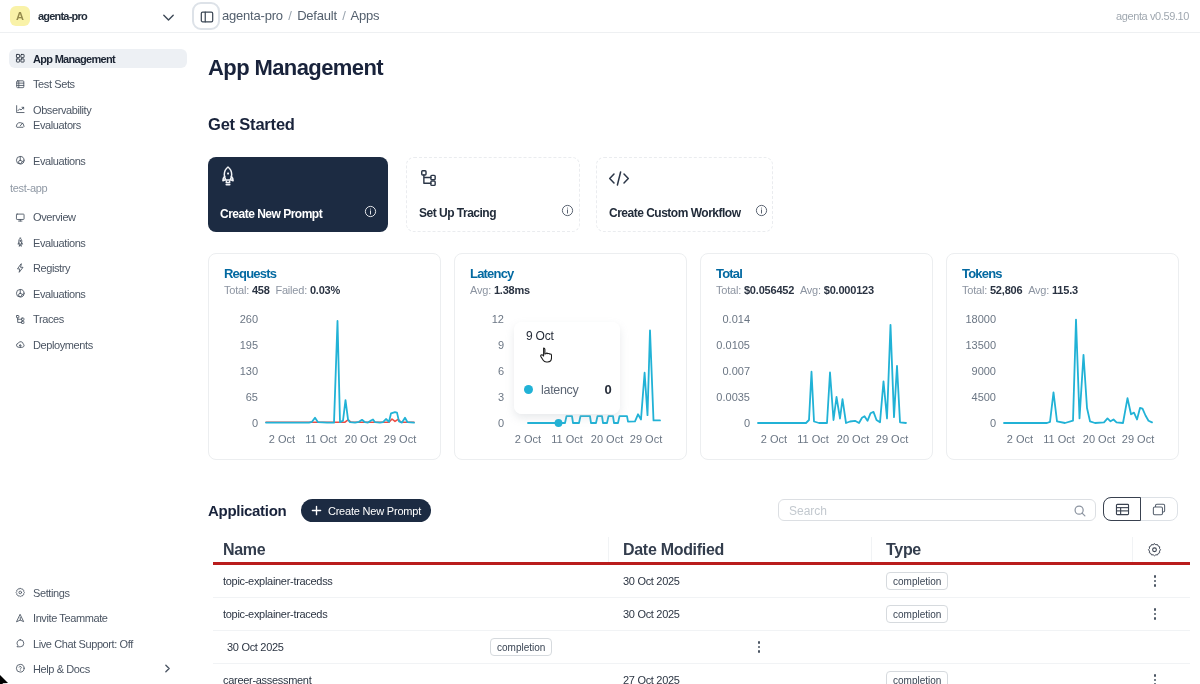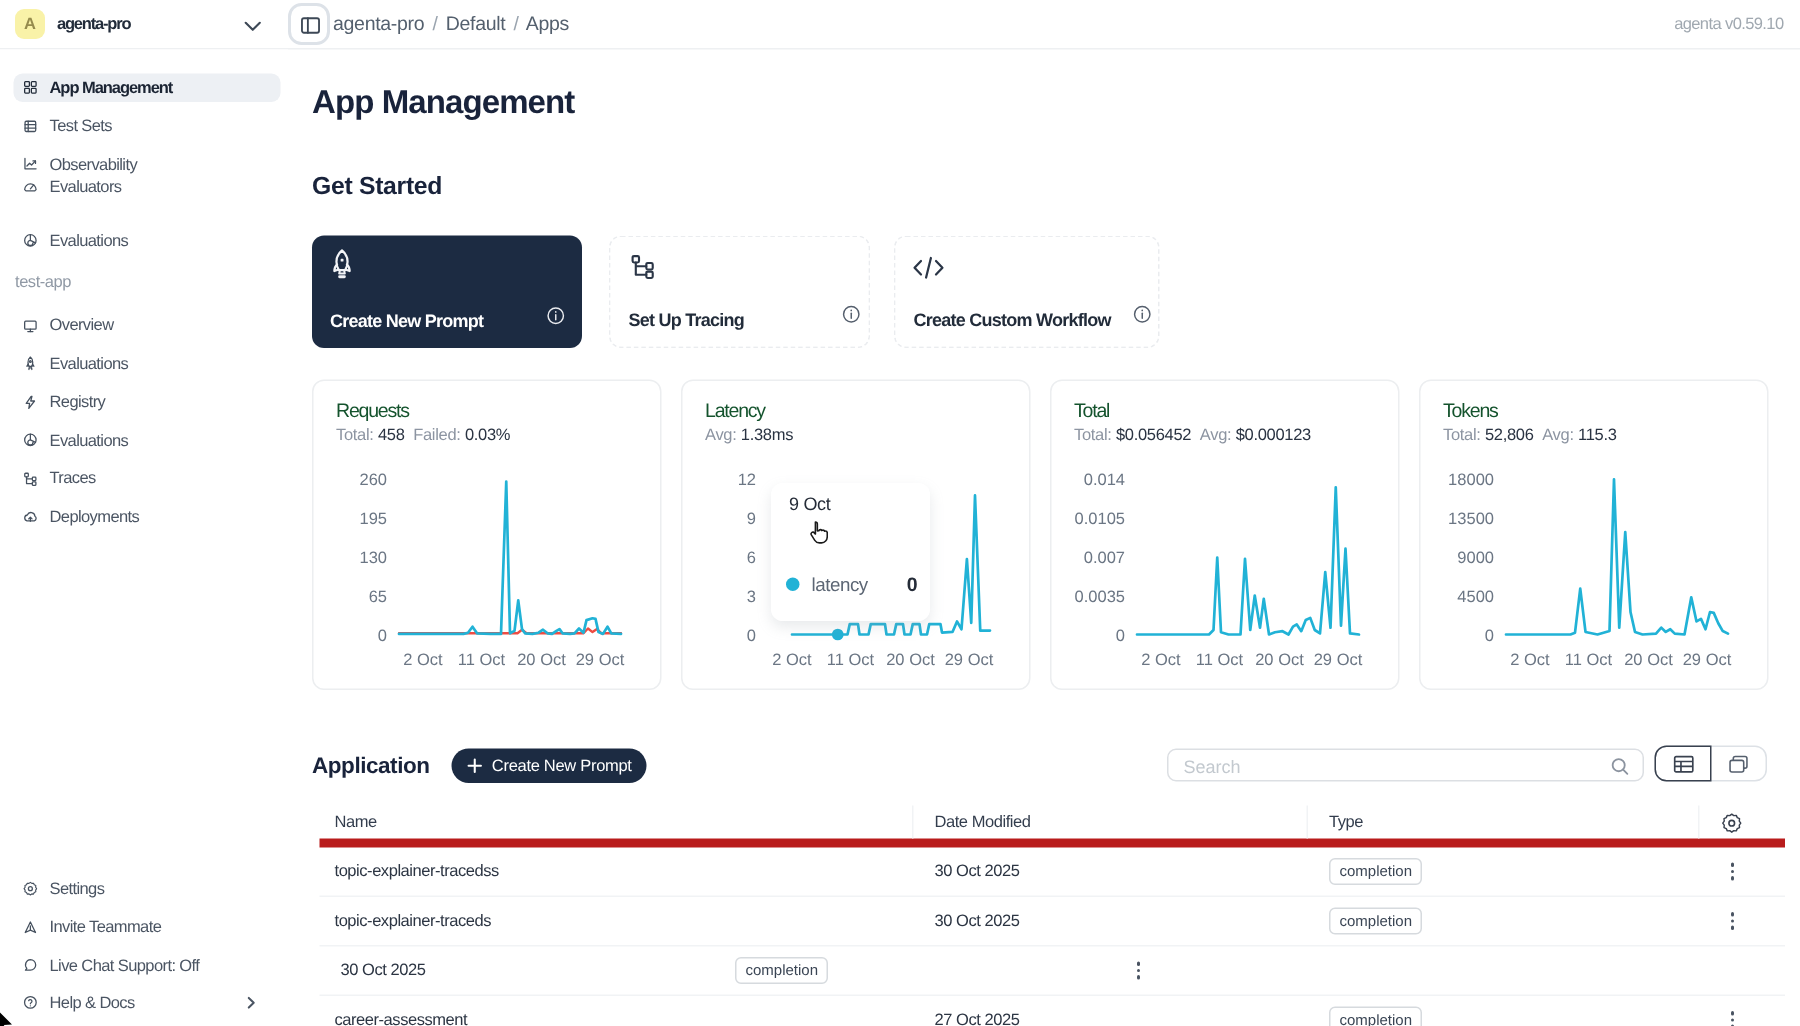--- a/index.html
+++ b/index.html
@@ -16,33 +16,33 @@
 .mi svg{flex:0 0 auto}
 .mi.sel{background:#edf0f4;color:#1b2433;font-weight:bold;letter-spacing:-0.7px}
 .seclabel{position:absolute;left:10px;font-size:11px;color:#9099a5;letter-spacing:-0.3px}
 .main{position:absolute;left:192px;top:33px;width:1008px;height:651px}
 .h1{position:absolute;left:16px;top:22px;font-size:22px;font-weight:bold;color:#19233b;letter-spacing:-0.6px}
 .h2{position:absolute;left:16px;top:82px;font-size:16.5px;font-weight:bold;color:#19233b;letter-spacing:-0.2px}
 .gscard{position:absolute;top:124px;height:75px;border-radius:8px}
 .gscard .lbl{position:absolute;left:12px;bottom:11px;font-size:12px;font-weight:bold;letter-spacing:-0.5px;white-space:nowrap}
 .gscard .inf{position:absolute;bottom:10px}
 .ccard{position:absolute;top:220px;width:233px;height:207px;border:1px solid #eceef0;border-radius:8px;background:#fff}
-.ccard .t{position:absolute;left:15px;top:12px;font-size:13px;font-weight:normal;color:#14532d;letter-spacing:-0.8px}
+.ccard .t{position:absolute;left:15px;top:12px;font-size:13px;font-weight:bold;color:#0369a1;letter-spacing:-0.8px}
 .ccard .s{position:absolute;left:15px;top:30px;font-size:11px;color:#8c94a1;letter-spacing:-0.2px}
-.ccard .s b{color:#2a3342;font-weight:normal}
+.ccard .s b{color:#2a3342;font-weight:bold}
 .apph{position:absolute;left:16px;top:469px;font-size:15px;font-weight:bold;color:#19233b;letter-spacing:-0.3px}
 .newbtn{position:absolute;left:109px;top:466px;width:130px;height:23px;background:#1c2b42;border-radius:12px;color:#fff;font-size:11px;letter-spacing:-0.2px;display:flex;align-items:center;justify-content:center;gap:6px}
 .search{position:absolute;left:586px;top:466px;width:318px;height:22px;border:1px solid #dcdfe3;border-radius:6px;background:#fff}
 .search .ph{position:absolute;left:10px;top:4px;font-size:12px;color:#c3c9cf}
 .vtoggle{position:absolute;left:911px;top:464px;width:75px;height:24px;border:1px solid #dde1e6;border-radius:8px;display:flex;background:#fff}
 .vbtn{flex:1;display:flex;align-items:center;justify-content:center}
 .vbtn.on{border:1.5px solid #39414f;border-radius:8px 0 0 8px;margin:-1px 0 -1px -1px}
 .tbl{position:absolute;left:21px;top:504px;width:977px}
 .trow{display:flex;align-items:center;height:33px;border-bottom:1px solid #f1f3f5;font-size:11px;color:#2c3543;letter-spacing:-0.3px}
-.trow.head{height:28px;font-weight:normal;font-size:11px;color:#333d4d;border-bottom:6px solid #b91c1c}
+.trow.head{height:28px;font-weight:bold;font-size:16px;color:#333d4d;border-bottom:3px solid #b91c1c}
 .c1{width:396px;padding-left:10px}
 .c2{width:263px;padding-left:14px}
 .c3{width:261px;padding-left:14px}
 .c4{width:56px;display:flex;justify-content:flex-start;padding-left:14px;position:relative}
 .head .c1,.head .c2{border-right:1px solid #f1f3f5;height:100%;display:flex;align-items:center}
 .head .c3{border-right:1px solid #f1f3f5;height:100%;display:flex;align-items:center}
 .tag{display:inline-block;border:1px solid #d6dade;border-radius:4px;padding:2.5px 6px;font-size:10px;color:#3a4554;background:#fff;letter-spacing:0}
 .dt{width:2.4px;height:2.4px;border-radius:50%;background:#4a5462;display:block}
 .tooltip{position:absolute;left:322px;top:289px;width:106px;height:92px;background:rgba(255,255,255,0.97);border-radius:8px;box-shadow:0 4px 9px rgba(150,158,168,0.22);z-index:5}
 </style></head><body>

